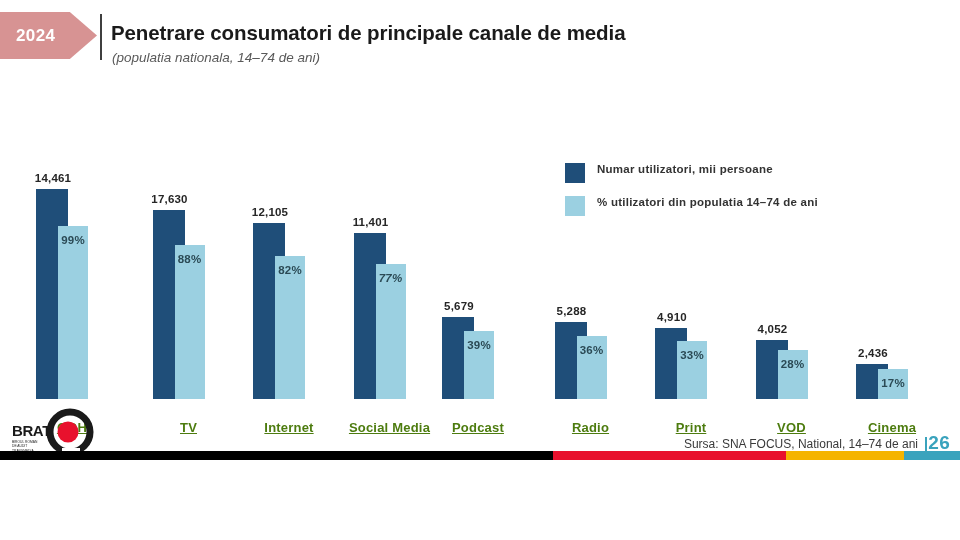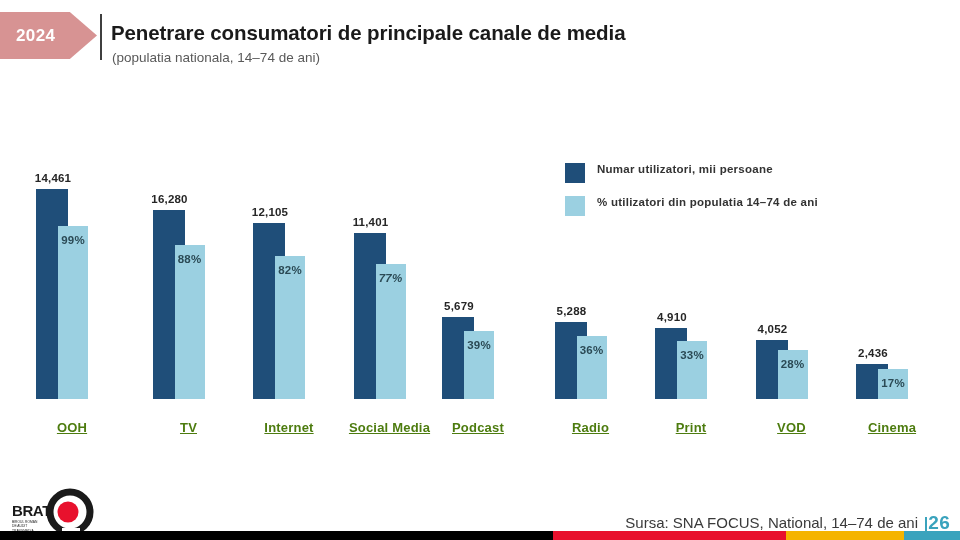--- a/index.html
+++ b/index.html
@@ -4,21 +4,21 @@
 <style>
   * { box-sizing: border-box; margin: 0; padding: 0; }
   html, body {
     width: 960px; height: 540px;
     background: #ffffff;
     font-family: "Liberation Sans", sans-serif;
     overflow: hidden;
   }
   #slide {
     position: relative;
-    width: 960px; height: 540px;
+    width: 960px; height: 460px;
     background: #ffffff;
   }
 
   
   #year-tag {
     position: absolute;
     left: 0; top: 12px;
     width: 97px; height: 47px;
     background: #d79393;
     -webkit-clip-path: polygon(0 0, 72% 0, 100% 50%, 72% 100%, 0 100%);
@@ -43,20 +43,21 @@
     font-size: 20.5px;
     font-weight: bold;
     color: #1a1a1a;
     letter-spacing: -0.1px;
     white-space: nowrap;
   }
   #subtitle {
     position: absolute;
     left: 112px; top: 50px;
     font-size: 13.5px;
+    font-style: italic;
     color: #595959;
     white-space: nowrap;
   }
 
   
   #legend {
     position: absolute;
     left: 565px; top: 163px;
   }
   .legend-row {
@@ -144,21 +145,21 @@
     position: absolute;
     left: 10px; bottom: 6px;
     width: 96px; height: 46px;
     overflow: hidden;
   }
 
   
   #footer-source {
     position: absolute;
     right: 42px; bottom: 9px;
-    font-size: 15px;
+    font-size: 12px;
     color: #3a3a3a;
     white-space: nowrap;
   }
   #footer-sep {
     position: absolute;
     right: 33px; bottom: 7px;
     width: 2px; height: 16px;
     background: #3aa3bd;
   }
   #page-number {
@@ -204,21 +205,21 @@
       <div class="group" style="left: 22px;">
         <div class="bar bar-dark" title="14,461" style="height: 210px; background: rgb(31, 78, 121);"></div>
         <div class="bar bar-light" title="99%" style="height: 173.04px; background: rgb(155, 208, 225);"></div>
         <div class="value-label" style="bottom: 276px;">14,461</div>
         <div class="pct-label" style="bottom: 214.04px;">99%</div>
         <div class="cat-label">OOH</div>
       </div>
       <div class="group" style="left: 138.5px;">
         <div class="bar bar-dark" title="13,010" style="height: 188.929px; background: rgb(31, 78, 121);"></div>
         <div class="bar bar-light" title="88%" style="height: 153.813px; background: rgb(155, 208, 225);"></div>
-        <div class="value-label" style="bottom: 254.929px;">16,280</div>
+        <div class="value-label" style="bottom: 254.929px;">17,630</div>
         <div class="pct-label" style="bottom: 194.813px;">88%</div>
         <div class="cat-label">TV</div>
       </div>
       <div class="group" style="left: 239px;">
         <div class="bar bar-dark" title="12,105" style="height: 175.787px; background: rgb(31, 78, 121);"></div>
         <div class="bar bar-light" title="82%" style="height: 143.326px; background: rgb(155, 208, 225);"></div>
         <div class="value-label" style="bottom: 241.787px;">12,105</div>
         <div class="pct-label" style="bottom: 184.326px;">82%</div>
         <div class="cat-label">Internet</div>
       </div>

